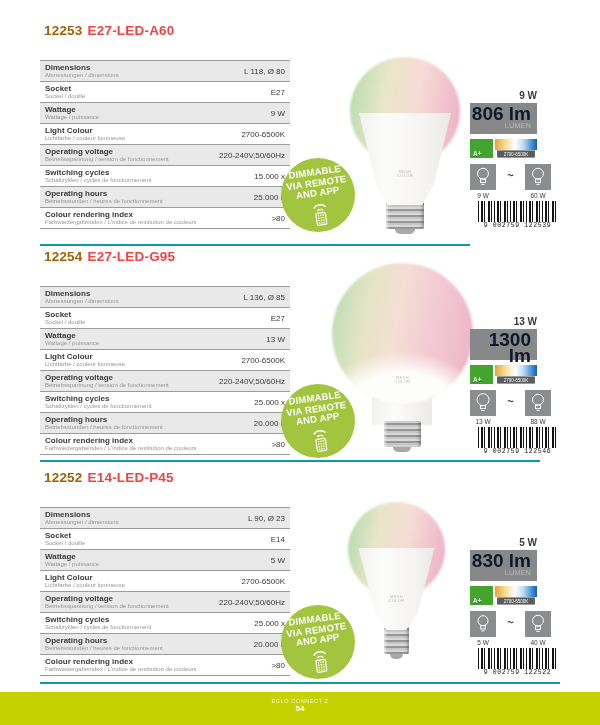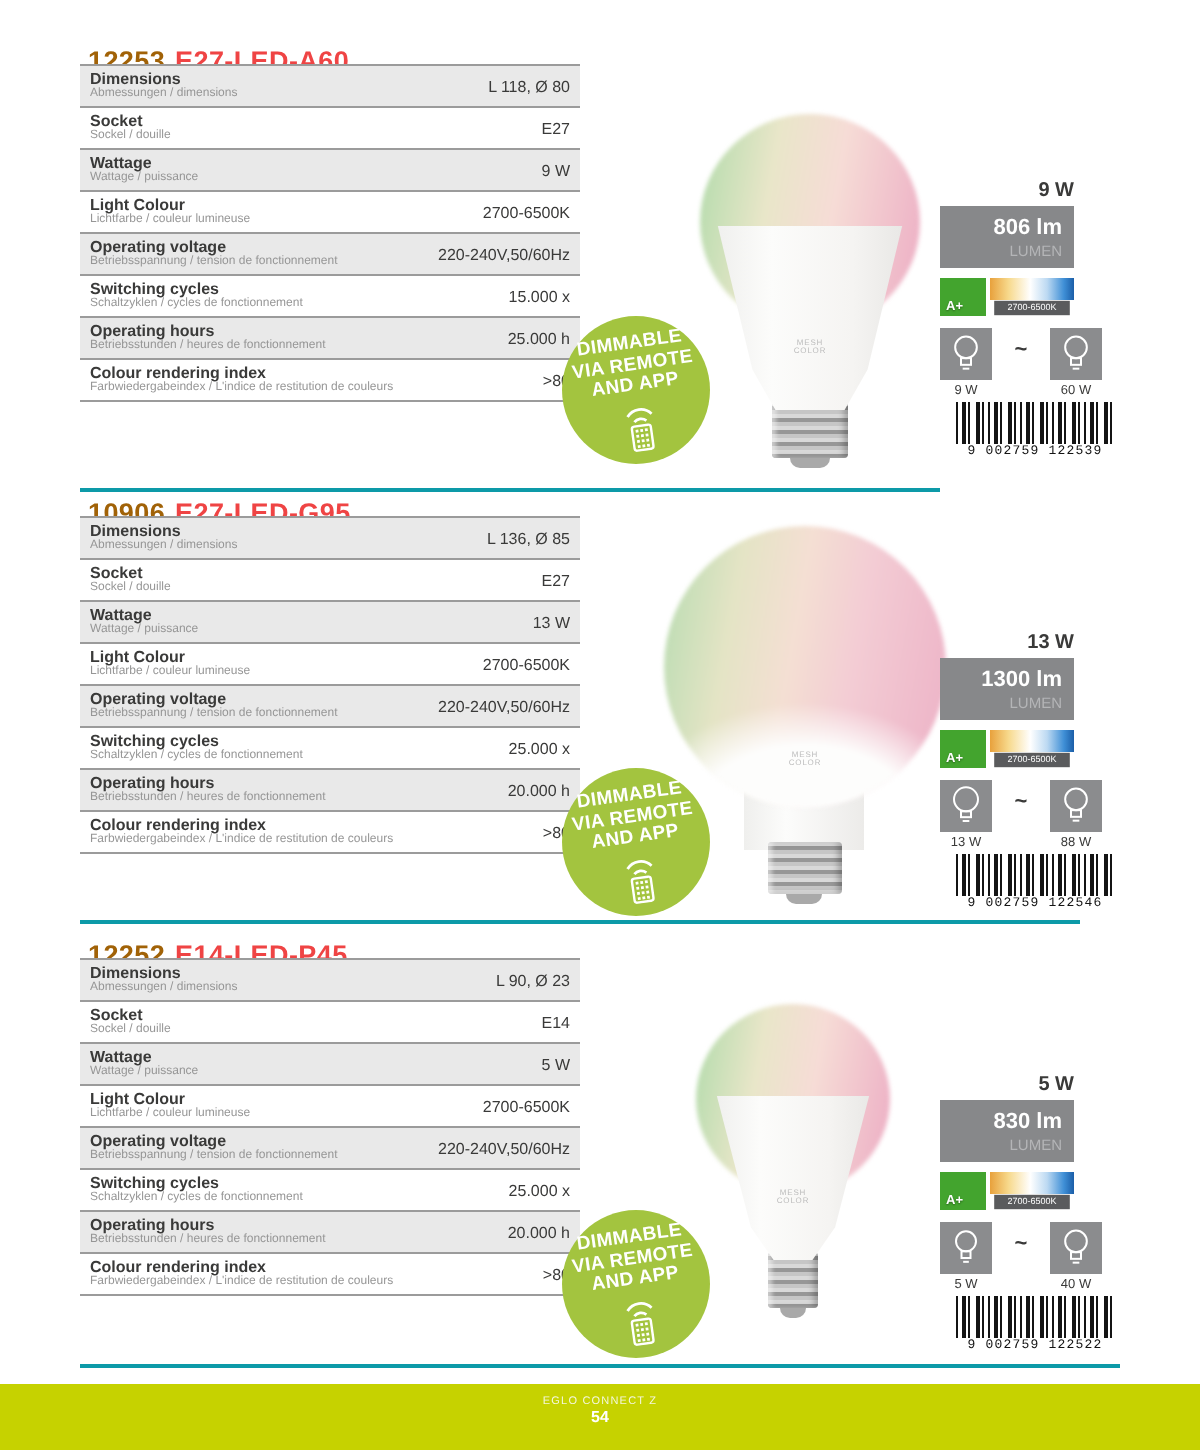--- a/index.html
+++ b/index.html
@@ -8,21 +8,21 @@
     font-family:"Liberation Sans", sans-serif;color:#3a3a39;overflow:hidden;
   }
   .product{position:absolute;left:0;width:600px;height:0;}
   #p1{top:24px}#p2{top:250px}#p3{top:471px}
 
   .heading{position:absolute;left:44px;top:0;margin:0;font-size:13.5px;line-height:14px;font-weight:bold;letter-spacing:.2px;white-space:nowrap;}
   .heading .code{color:#a16207;margin-right:5px;}
   .heading .model{color:#ef4444;}
 
   
-  .spec-table{position:absolute;left:40px;top:8px;width:250px;border-bottom:1px solid #9b9b9b;}
+  .spec-table{position:absolute;left:40px;top:36px;width:250px;border-bottom:1px solid #9b9b9b;}
   .spec-row{display:flex;justify-content:space-between;align-items:center;height:21px;border-top:1px solid #9b9b9b;padding:0 5px;box-sizing:border-box;}
   .spec-row.alt{background:#e9e9e9;}
   .spec-labels{line-height:1;}
   .spec-label{font-size:8px;font-weight:bold;color:#3a3a39;line-height:9px;}
   .spec-sublabel{font-size:6px;color:#969696;line-height:7px;}
   .spec-value{font-size:8px;color:#3a3a39;white-space:nowrap;}
 
   
   .dim-badge{position:absolute;left:281px;top:134px;width:74px;height:74px;border-radius:50%;background:#a3c43f;z-index:6;}
   .dim-inner{position:absolute;inset:0;transform:rotate(-8deg);text-align:center;padding-top:9px;box-sizing:border-box;}
@@ -64,21 +64,21 @@
   .bulb-p45 .bulb-body{left:8px;top:46px;width:81px;height:82px;
       clip-path:polygon(3% 0,97% 0,76% 80%,62% 100%,38% 100%,24% 80%);}
   .bulb-p45 .marking{top:92px;}
   .bulb-p45 .screw{left:36px;top:124px;width:25px;height:28px;}
   .bulb-p45 .tipcap{left:42px;top:152px;width:13px;height:5px;}
 
   
   .right-col{position:absolute;left:470px;top:0;width:90px;z-index:5;}
   .watt-top{position:absolute;top:66px;width:67px;text-align:right;font-size:10px;font-weight:bold;color:#3a3a39;}
   .lumen-box{position:absolute;top:79px;width:67px;height:31px;background:#87888a;box-sizing:border-box;padding:3px 6px 0 0;text-align:right;}
-  .lumen-value{font-size:11px;line-height:16px;font-weight:bold;color:#ffffff;}
+  .lumen-value{font-size:19px;line-height:16px;font-weight:bold;color:#0f172a;}
   .lumen-label{font-size:7.5px;line-height:8px;color:#b4b5b7;}
   .badge-row{position:absolute;top:115px;width:67px;height:19px;}
   .energy-badge{position:absolute;left:0;top:0;width:23px;height:19px;background:#43a42e;}
   .energy-badge span{position:absolute;left:3px;bottom:1px;font-size:6.5px;font-weight:bold;color:#ffffff;text-shadow:0 .5px 1px rgba(0,0,0,.4);}
   .ctemp-badge{position:absolute;left:25px;top:0;width:42px;height:19px;}
   .ctemp-grad{position:absolute;left:0;top:0;width:42px;height:11px;
       background:linear-gradient(90deg,#e8a13c,#f7d98c 22%,#ffffff 48%,#bcd9f2 68%,#3f8fd6 88%,#1b5ea8);}
   .ctemp-text{position:absolute;left:0;top:11px;width:42px;height:8px;background:#5a5b5d;color:#ffffff;
       font-size:5px;line-height:8px;text-align:center;transform:scale(.9);transform-origin:center;}
   .compare{position:absolute;top:140px;width:81px;height:36px;}
@@ -242,21 +242,21 @@
     </div>
     <div class="barcode">
       <div class="bars"></div>
       <div class="digits">9 002759 122539</div>
     </div>
   </div>
 </section>
 
 <section class="product" id="p2">
   <h2 class="heading">
-    <span class="code">10906</span><span class="model">E27-LED-G95</span>
+    <span class="code">12254</span><span class="model">E27-LED-G95</span>
   </h2>
   <div class="spec-table">
     <div class="spec-row alt">
         <div class="spec-labels">
           <div class="spec-label">Dimensions</div>
           <div class="spec-sublabel">Abmessungen / dimensions</div>
         </div>
         <div class="spec-value">L 136, Ø 85</div>
       </div>
     <div class="spec-row">

